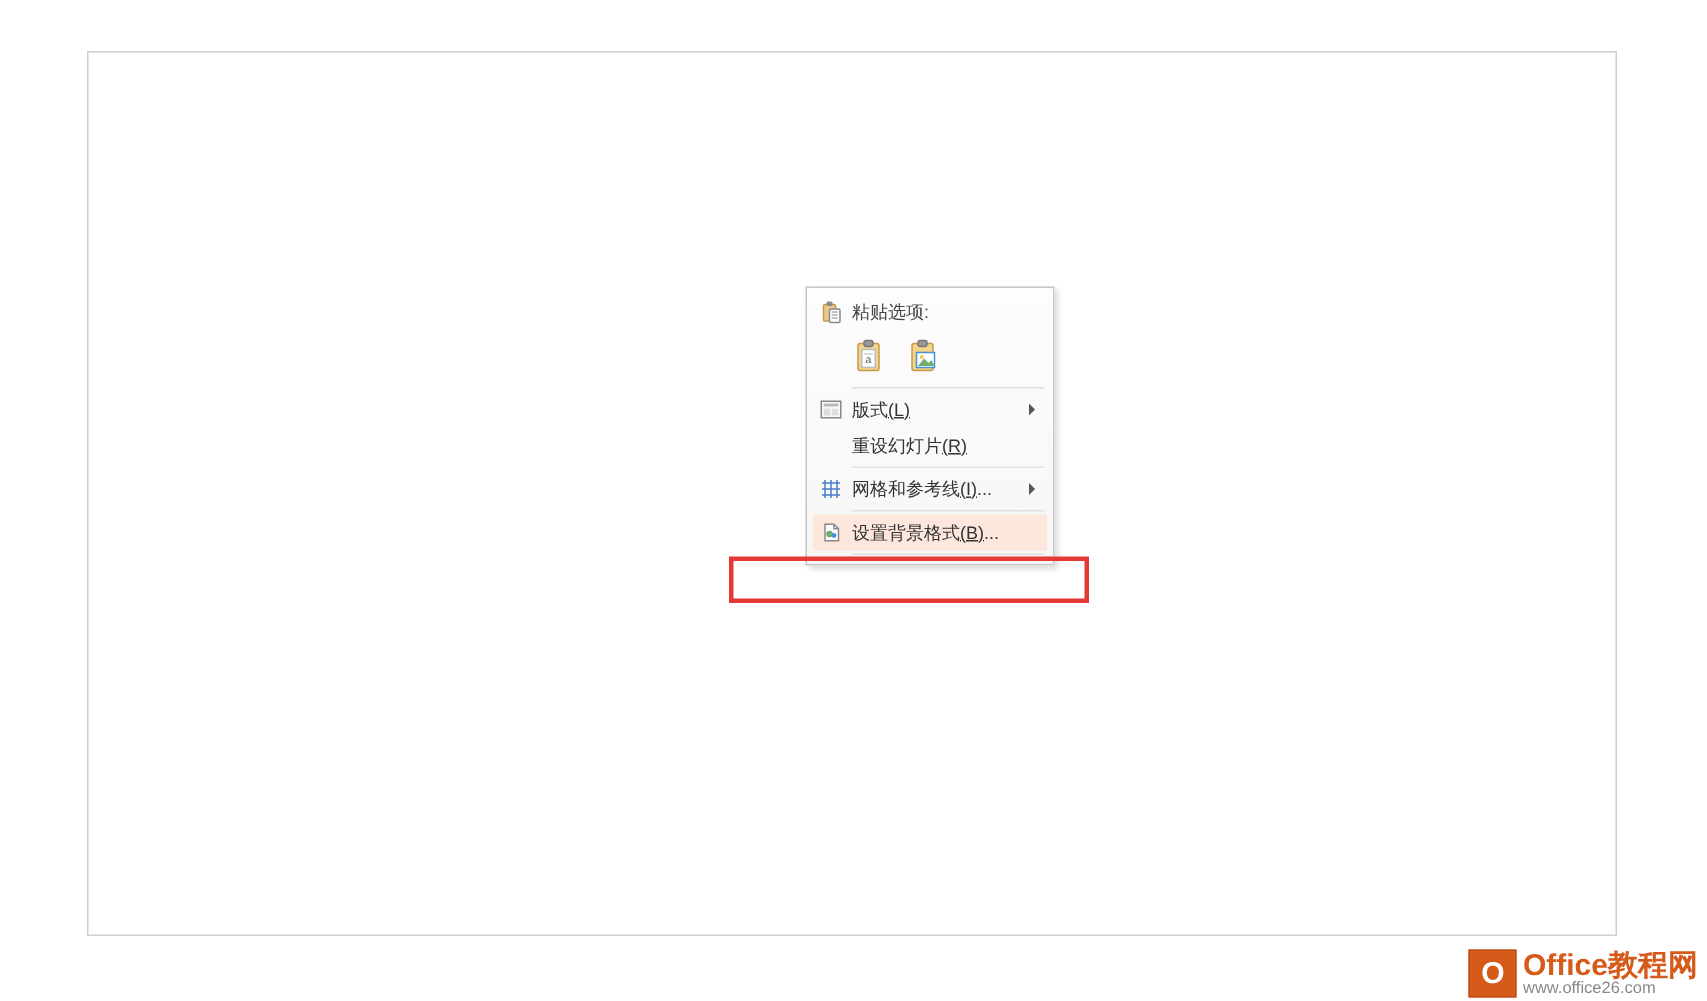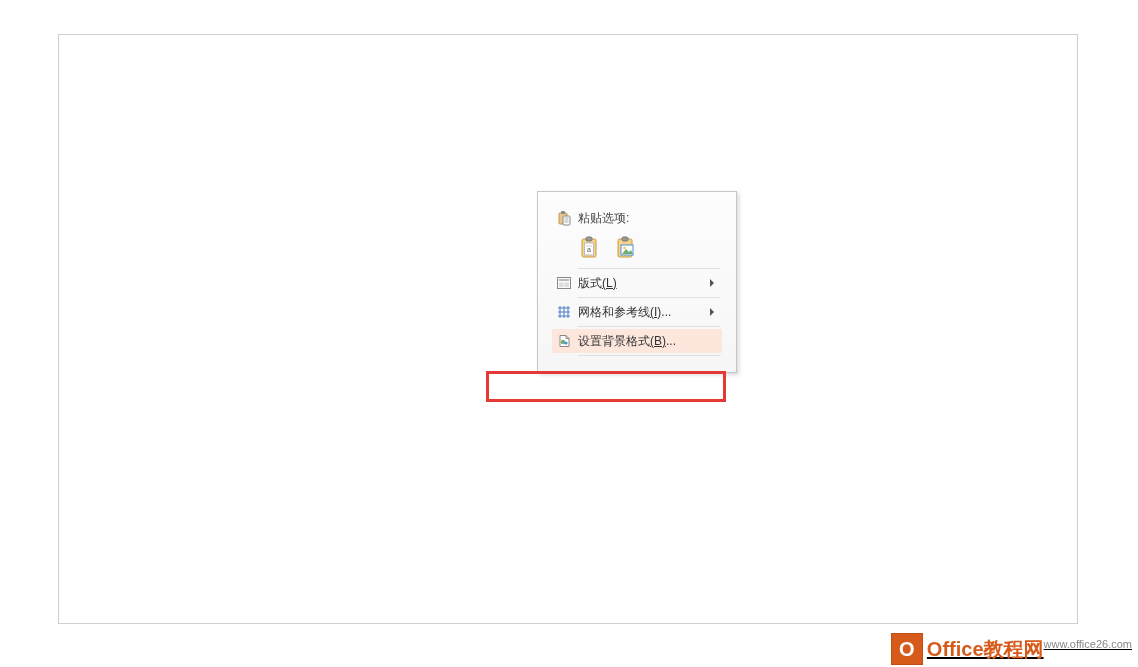--- a/index.html
+++ b/index.html
@@ -17,25 +17,25 @@
       top: 34px;
       width: 1020px;
       height: 590px;
       border: 1px solid #cfcfcf;
       background: #ffffff;
     }
     .context-menu {
       position: absolute;
       left: 537px;
       top: 191px;
-      width: 200px;
+      width: 166px;
       background: linear-gradient(#fdfdfd, #f6f6f6);
       border: 1px solid #c6c6c6;
       box-shadow: 2px 2px 4px rgba(0,0,0,0.15);
-      padding: 14px;
+      padding: 4px;
     }
     .menu-row {
       display: flex;
       align-items: center;
       height: 24px;
       position: relative;
       padding-left: 26px;
       color: #333;
       cursor: default;
     }
@@ -108,22 +108,22 @@
       border: 1px solid #c04e12;
       display: flex;
       align-items: center;
       justify-content: center;
       color: #fff;
       font-weight: bold;
       font-size: 20px;
     }
     .wm-text {
       display: flex;
+      flex-direction: column;
       line-height: 1;
-      text-decoration: underline;
     }
     .wm-title {
       color: #d65a1a;
       font-size: 20px;
       font-weight: bold;
     }
     .wm-url {
       color: #888;
       font-size: 11px;
     }
@@ -179,20 +179,23 @@
         <rect x="1.5" y="2.5" width="13" height="11" fill="none" stroke="#888"></rect>
         <rect x="3" y="4" width="10" height="2" fill="#bbb"></rect>
         <rect x="3" y="7.5" width="4.5" height="4.5" fill="#ddd"></rect>
         <rect x="8.5" y="7.5" width="4.5" height="4.5" fill="#ddd"></rect>
       </svg>
     </span>
     <span><span>版式</span><span class="u">(L)</span></span>
     <span class="submenu-arrow"></span>
   </div>
 
+  <div class="menu-row">
+    <span><span>重设幻灯片</span><span class="u">(R)</span></span>
+  </div>
 
   <div class="menu-sep"></div>
 
   <div class="menu-row">
     <span class="menu-icon">
       <svg width="16" height="16" viewBox="0 0 16 16">
         <line x1="2" y1="4" x2="14" y2="4" stroke="#4a7dc9"></line>
         <line x1="2" y1="8" x2="14" y2="8" stroke="#4a7dc9"></line>
         <line x1="2" y1="12" x2="14" y2="12" stroke="#4a7dc9"></line>
         <line x1="4" y1="2" x2="4" y2="14" stroke="#4a7dc9"></line>

